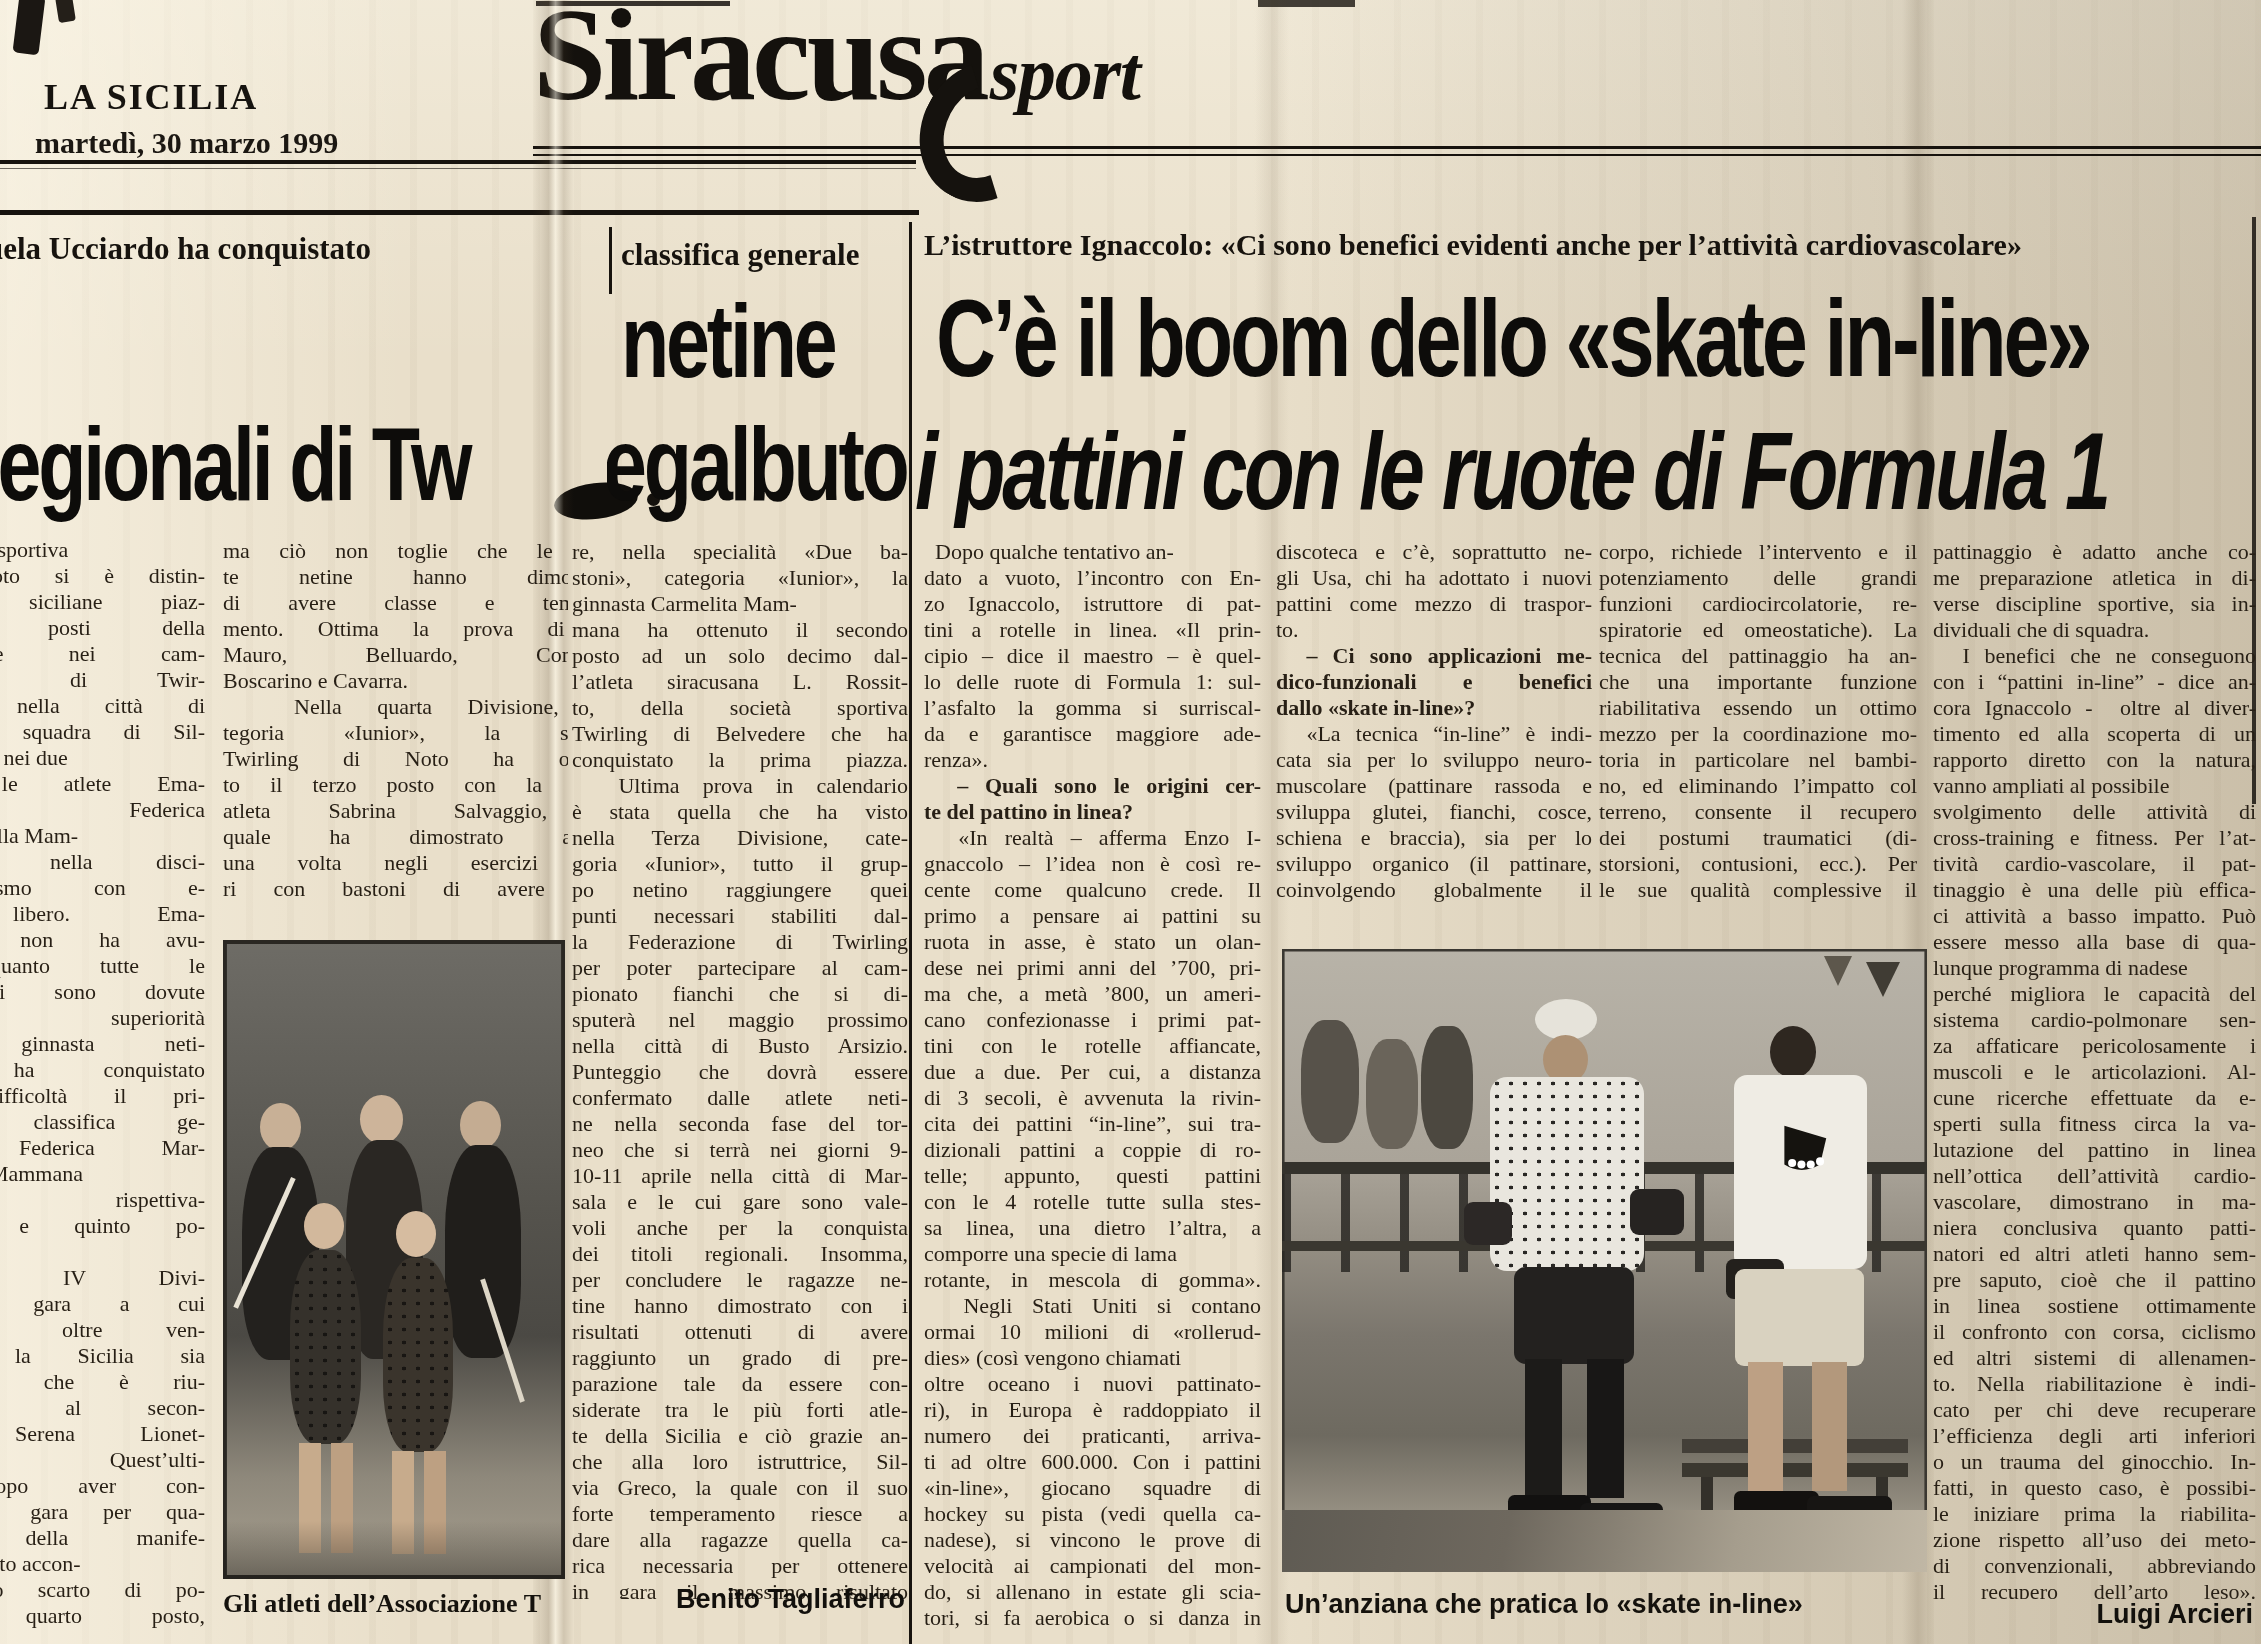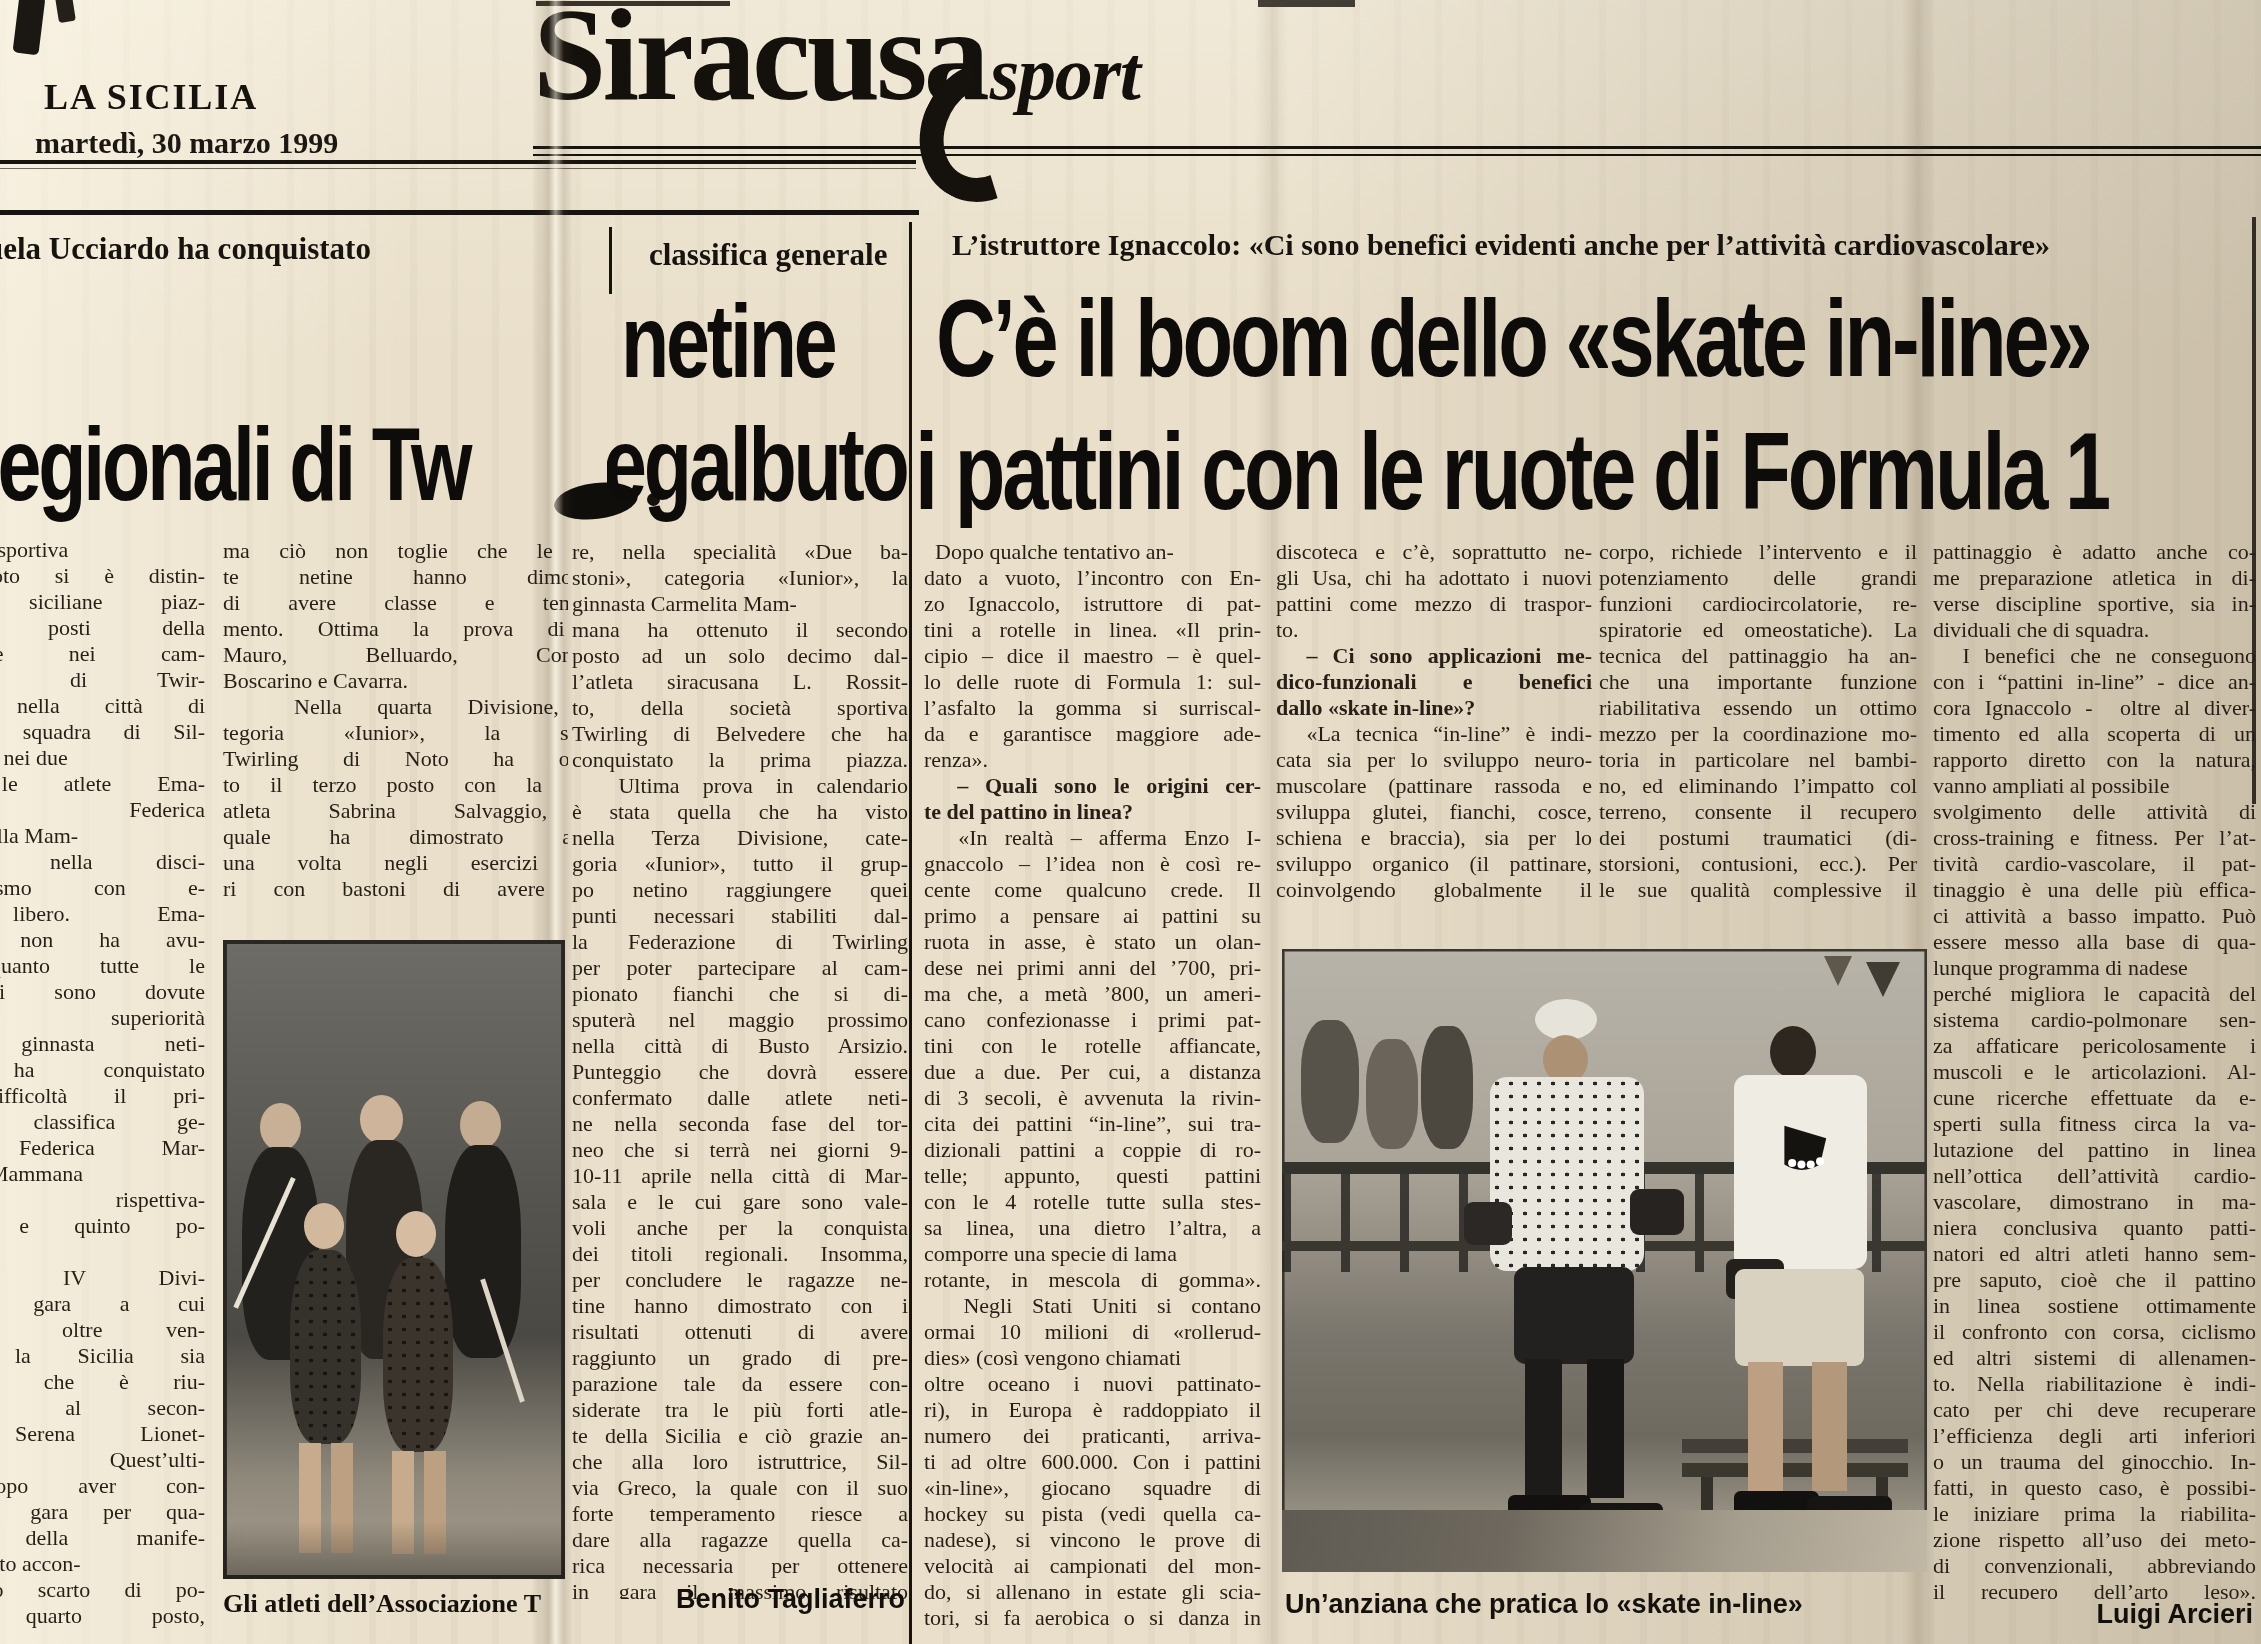--- a/index.html
+++ b/index.html
@@ -14,21 +14,21 @@
   .abs{position:absolute;}
   .noint{pointer-events:none;}
   
   .brand{font-weight:700;font-size:36px;letter-spacing:1.9px;color:#16130f;}
   .dateline{font-weight:700;font-size:30px;color:#1b1712;}
   .bigS{font-family:"Liberation Serif",serif;font-weight:700;font-size:132px;letter-spacing:-3.9px;color:#14110d;}
   .bigSport{font-family:"Liberation Serif",serif;font-weight:700;font-style:italic;font-size:76px;letter-spacing:-1.3px;color:#14110d;}
   .hrule{background:#17130e;}
   .vrule{background:#17130e;}
   
-  .kick{font-weight:700;font-size:31px;white-space:nowrap;color:#17130e;margin-left:28px;}
+  .kick{font-weight:700;font-size:31px;white-space:nowrap;color:#17130e;}
   .hl{display:inline-block;font-family:"Liberation Sans",sans-serif;font-weight:700;
       letter-spacing:-3.2px;color:#0d0c0a;white-space:nowrap;transform:scaleY(1.32);transform-origin:top left;}
   .hl1{font-size:79px;}
   
   .col{position:absolute;overflow:hidden;}
   .line{font-size:22px;line-height:26px;white-space:pre-wrap;color:#271f15;}
   .line.j{text-align:justify;text-align-last:justify;}
   .line.b{font-weight:700;}
   .byline{font-family:"Liberation Sans",sans-serif;font-weight:700;font-size:27px;color:#12100c;text-align:right;white-space:nowrap;}
   .caption{font-weight:700;font-size:26px;white-space:nowrap;color:#15120d;}
@@ -231,21 +231,21 @@
   <div class="abs byline" style="left:572px;top:1584px;width:333px;">Benito Tagliaferro</div>
 
   <div class="abs vrule" style="left:909px;top:222px;width:3.2px;height:1422px;"></div>
 
   <div class="abs" style="left:924px;top:228px;width:1336px;overflow:hidden;">
     <span class="kick" style="font-size:30px;">L’istruttore Ignaccolo: «Ci sono benefici evidenti anche per l’attività cardiovascolare»</span>
   </div>
   <div class="abs" style="left:936px;top:276px;width:1326px;height:116px;overflow:hidden;">
     <span class="hl" style="font-size:83px;">C’è il boom dello «skate in-line»</span>
   </div>
-  <div class="abs" style="left:915px;top:409px;width:1346px;height:119px;overflow:hidden;">
+  <div class="abs" style="left:915px;top:409px;width:1346px;height:119px;overflow:hidden;font-style:italic;">
     <span class="hl" style="font-size:83px;">i pattini con le ruote di Formula 1</span>
   </div>
 
   <div class="col" style="left:924px;top:539px;width:337px;height:1091px;">
     <div>
         <div class="line">  Dopo qualche tentativo an-</div>
         <div class="line j">dato a vuoto, l’incontro con En-</div>
         <div class="line j">zo Ignaccolo, istruttore di pat-</div>
         <div class="line j">tini a rotelle in linea. «Il prin-</div>
         <div class="line j">cipio – dice il maestro – è quel-</div>

